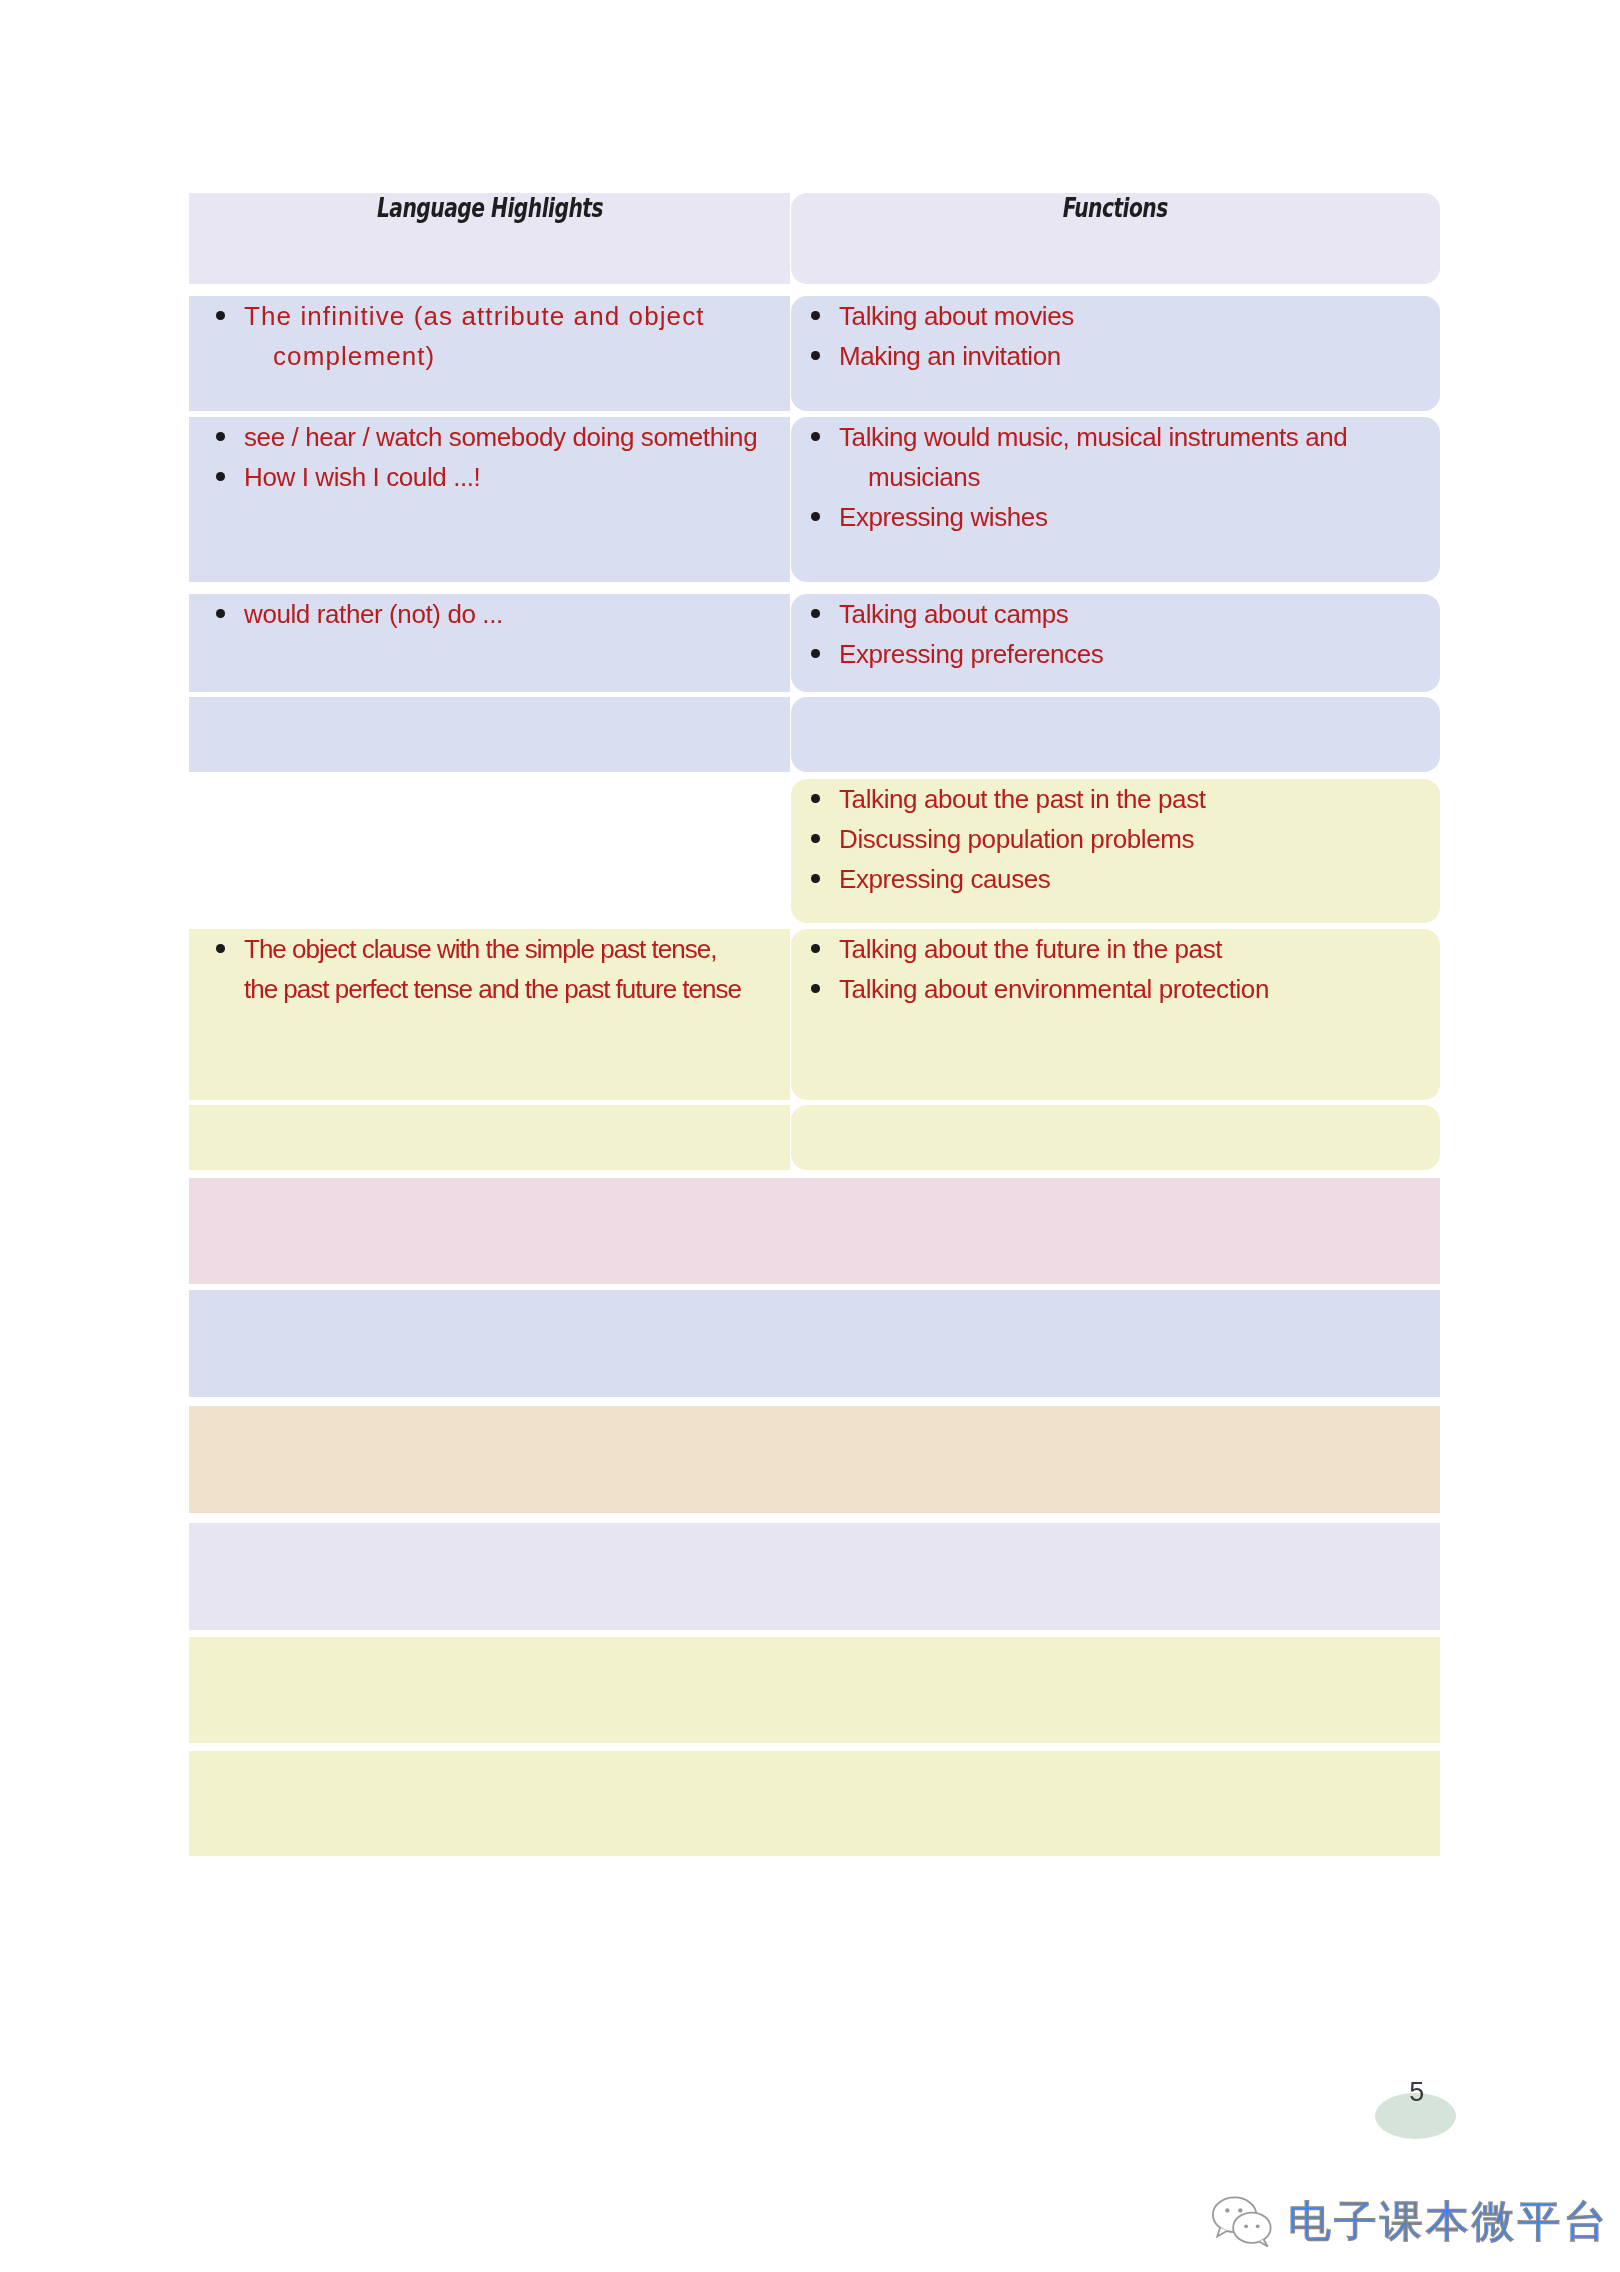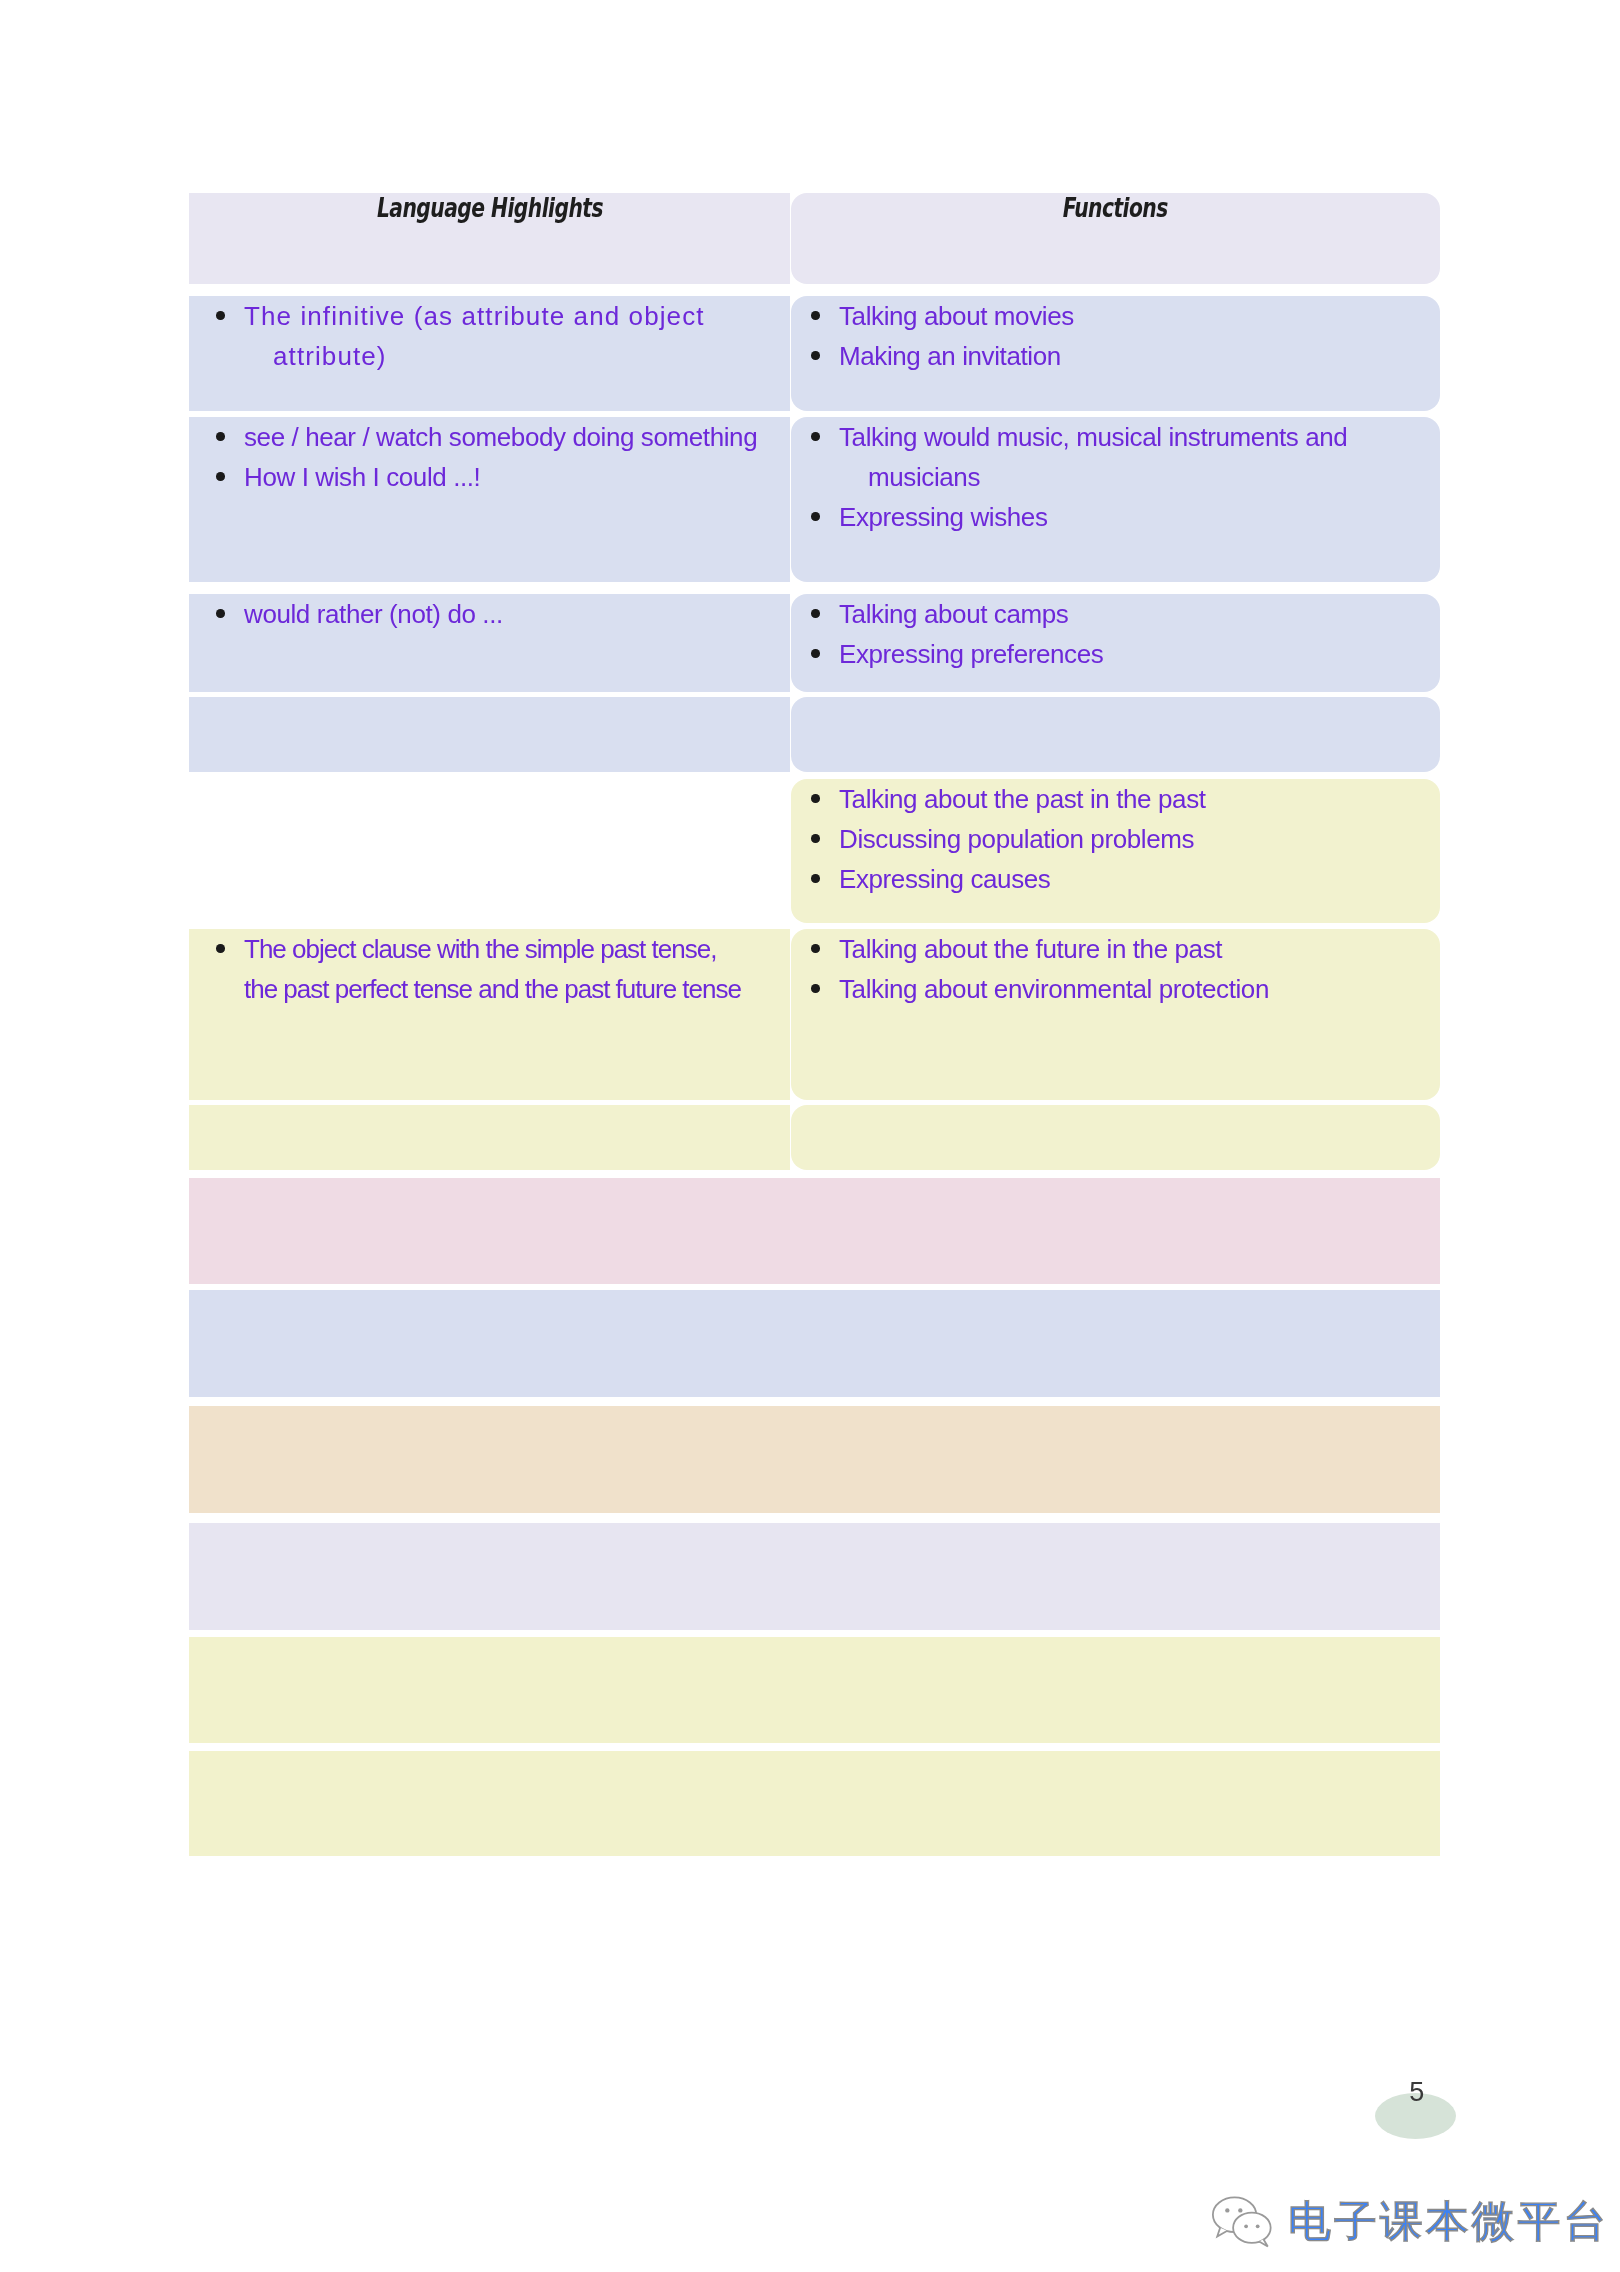--- a/index.html
+++ b/index.html
@@ -13,21 +13,21 @@
   .cell { position: absolute; top: 0; bottom: 0; display: flex; flex-direction: column; justify-content: flex-start; box-sizing: border-box; }
   .cell.left { left: 0; width: 601px; padding-left: 26px; padding-right: 7.2px; }
   .cell.right { left: 602px; right: 0; padding-left: 19px; padding-right: 14.4px; border-radius: 16px; }
   .header .cell { align-items: center; padding: 0; }
   .header-title {
     font-family: "DejaVu Sans", sans-serif; font-style: italic; font-weight: bold;
     font-size: 26px; letter-spacing: -0.7px; color: #1e1e1e;
     transform: scaleX(0.78); display: inline-block;
   }
   ul { list-style: none; margin: 0; padding: 0; }
-  li { position: relative; padding-left: 29px; font-size: 26px; line-height: 40px; letter-spacing: -0.4px; color: #6d28d9; }
+  li { position: relative; padding-left: 29px; font-size: 26px; line-height: 40px; letter-spacing: -0.4px; color: #b91c1c; }
   li::before { content: ""; position: absolute; left: 1.4px; top: 15px; width: 8.6px; height: 8.6px; border-radius: 50%; background: #1a1a1a; }
   li .cont { display: block; padding-left: 29px; }
   .wide li { letter-spacing: 1.1px; }
   .band { position: absolute; left: 189px; width: 1251px; }
   .page-badge {
     position: absolute; left: 1375px; top: 2093px; width: 81px; height: 46px;
     border-radius: 50%; background: #d6e3d8; filter: blur(0.7px);
   }
   .page-num { position: absolute; left: 1406px; top: 2077px; font-size: 27px; color: #3a3a3a; width: 21.6px; text-align: center; }
   .watermark { position: absolute; left: 1210px; top: 2189px; height: 65px; display: flex; align-items: center; gap: 13px; }
@@ -41,21 +41,21 @@
     <span class="header-title">Language Highlights</span>
   </div>
   <div class="cell right" style="background:#e8e6f2;">
     <span class="header-title">Functions</span>
   </div>
 </div>
 
 <div class="row" style="top:296px;height:115px;">
   <div class="cell left wide" style="background:#d9dff0;">
     <ul>
-      <li><span>The infinitive (as attribute and object</span><span class="cont" style="padding-left:29px;">attribute)</span></li>
+      <li><span>The infinitive (as attribute and object</span><span class="cont" style="padding-left:29px;">complement)</span></li>
     </ul>
   </div>
   <div class="cell right" style="background:#d9dff0;">
     <ul>
       <li>Talking about movies</li>
       <li>Making an invitation</li>
     </ul>
   </div>
 </div>
 

